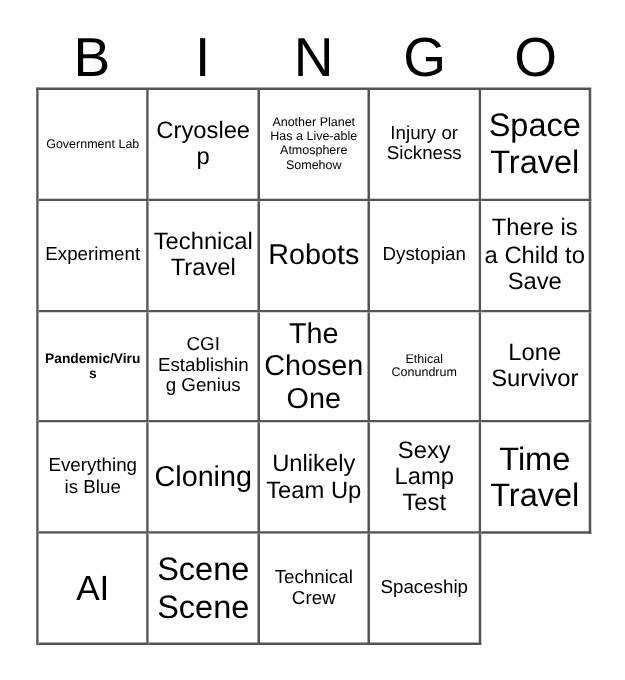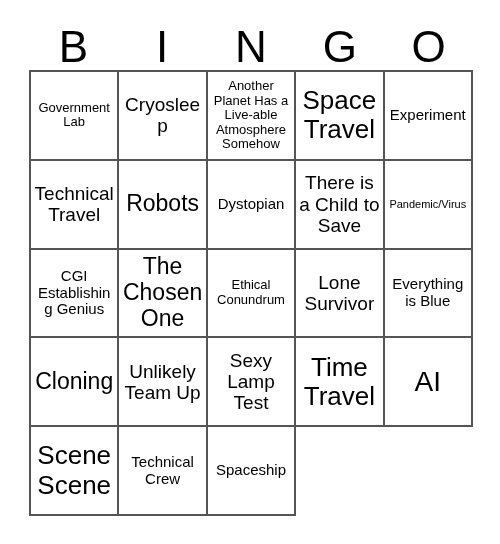--- a/index.html
+++ b/index.html
@@ -68,22 +68,22 @@
     background: #ffffff;
   }
   .cell-text {
     display: block;
     width: 100%;
     line-height: 1.12;
     color: #000000;
     word-wrap: break-word;
   }
   
-  .fs-xs  { font-size: 11px; }
-  .fs-s   { font-size: 13px; }
+  .fs-xs  { font-size: 11px; font-weight: bold; }
+  .fs-s   { font-size: 10px; }
   .fs-m   { font-size: 15px; }
   .fs-l   { font-size: 19px; }
   .fs-xl  { font-size: 23px; }
   .fs-xxl { font-size: 26px; }
   .fs-huge{ font-size: 28px; }
 </style>
 </head>
 <body>
 
 <div id="bingo-card">
@@ -98,20 +98,23 @@
 
   <div class="grid" id="bingo-grid">
       <div class="cell">
         <span class="cell-text fs-s">Government Lab</span>
       </div>
       <div class="cell">
         <span class="cell-text fs-l">Cryosleep</span>
       </div>
       <div class="cell">
         <span class="cell-text fs-s">Another Planet Has a Live-able Atmosphere Somehow</span>
+      </div>
+      <div class="cell">
+        <span class="cell-text fs-m">Injury or Sickness</span>
       </div>
       <div class="cell">
         <span class="cell-text fs-xxl">Space Travel</span>
       </div>
       <div class="cell">
         <span class="cell-text fs-m">Experiment</span>
       </div>
       <div class="cell">
         <span class="cell-text fs-l">Technical Travel</span>
       </div>

